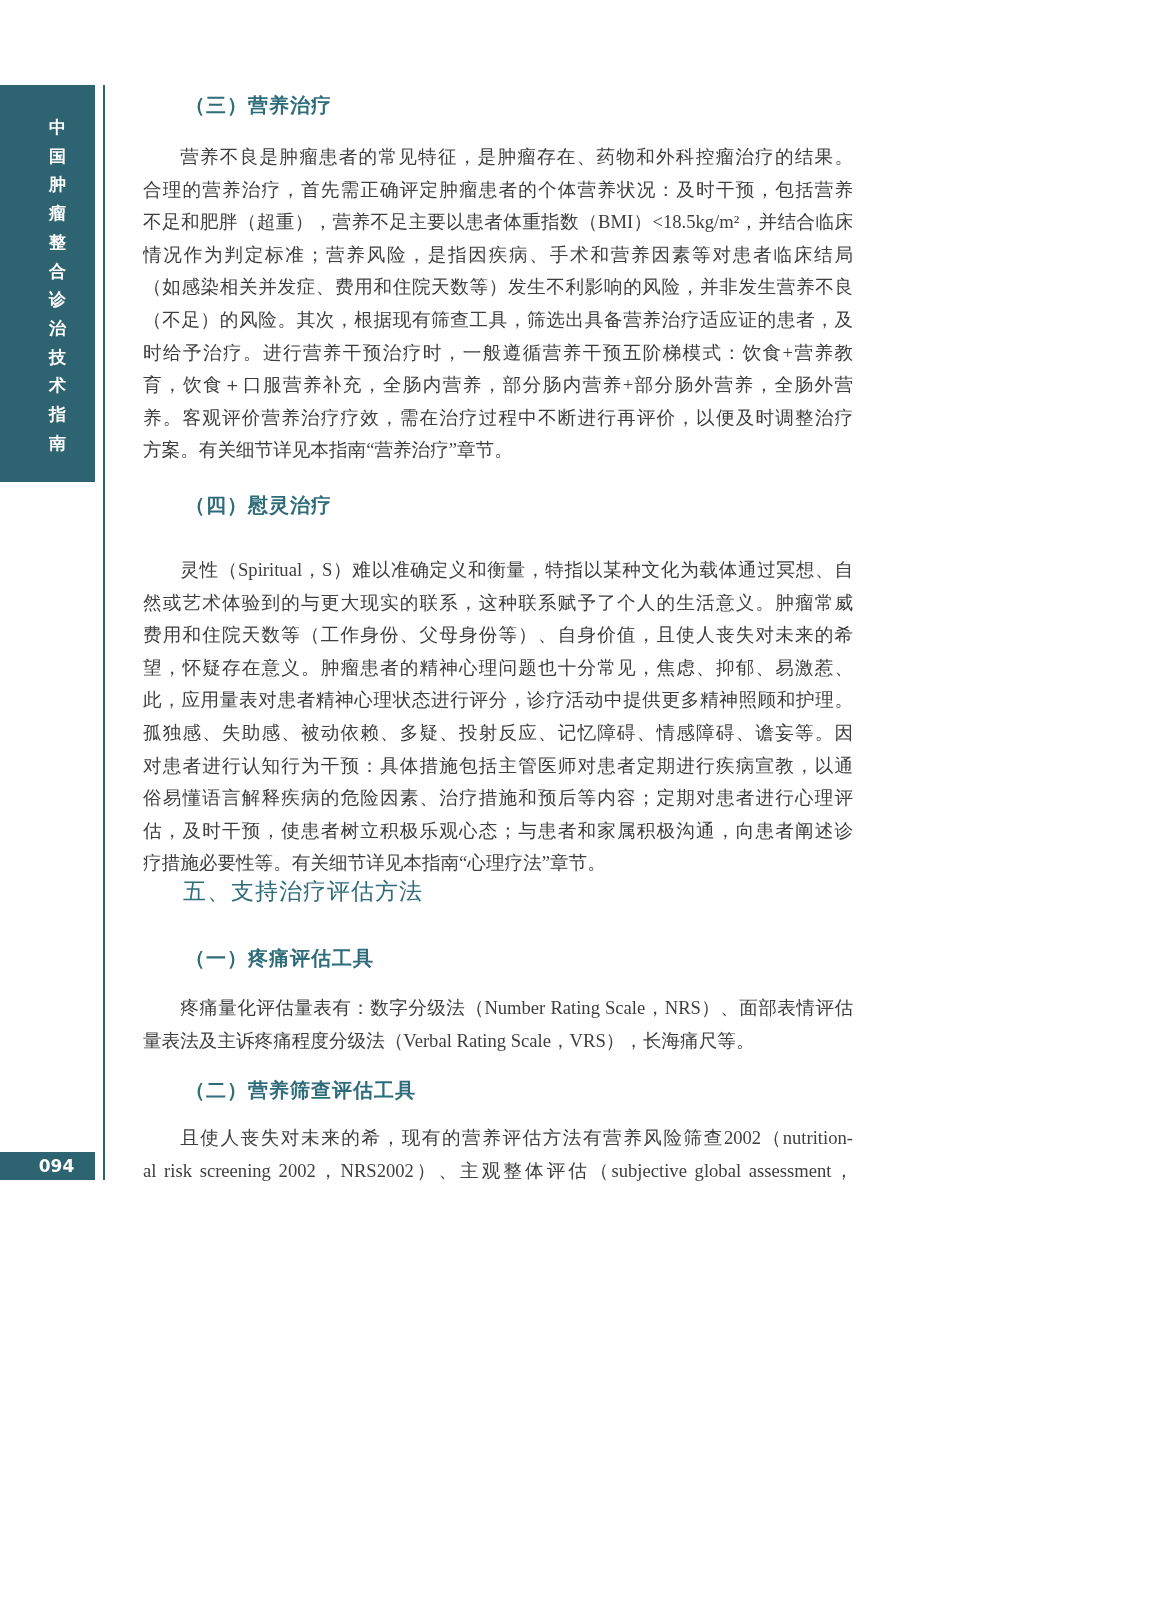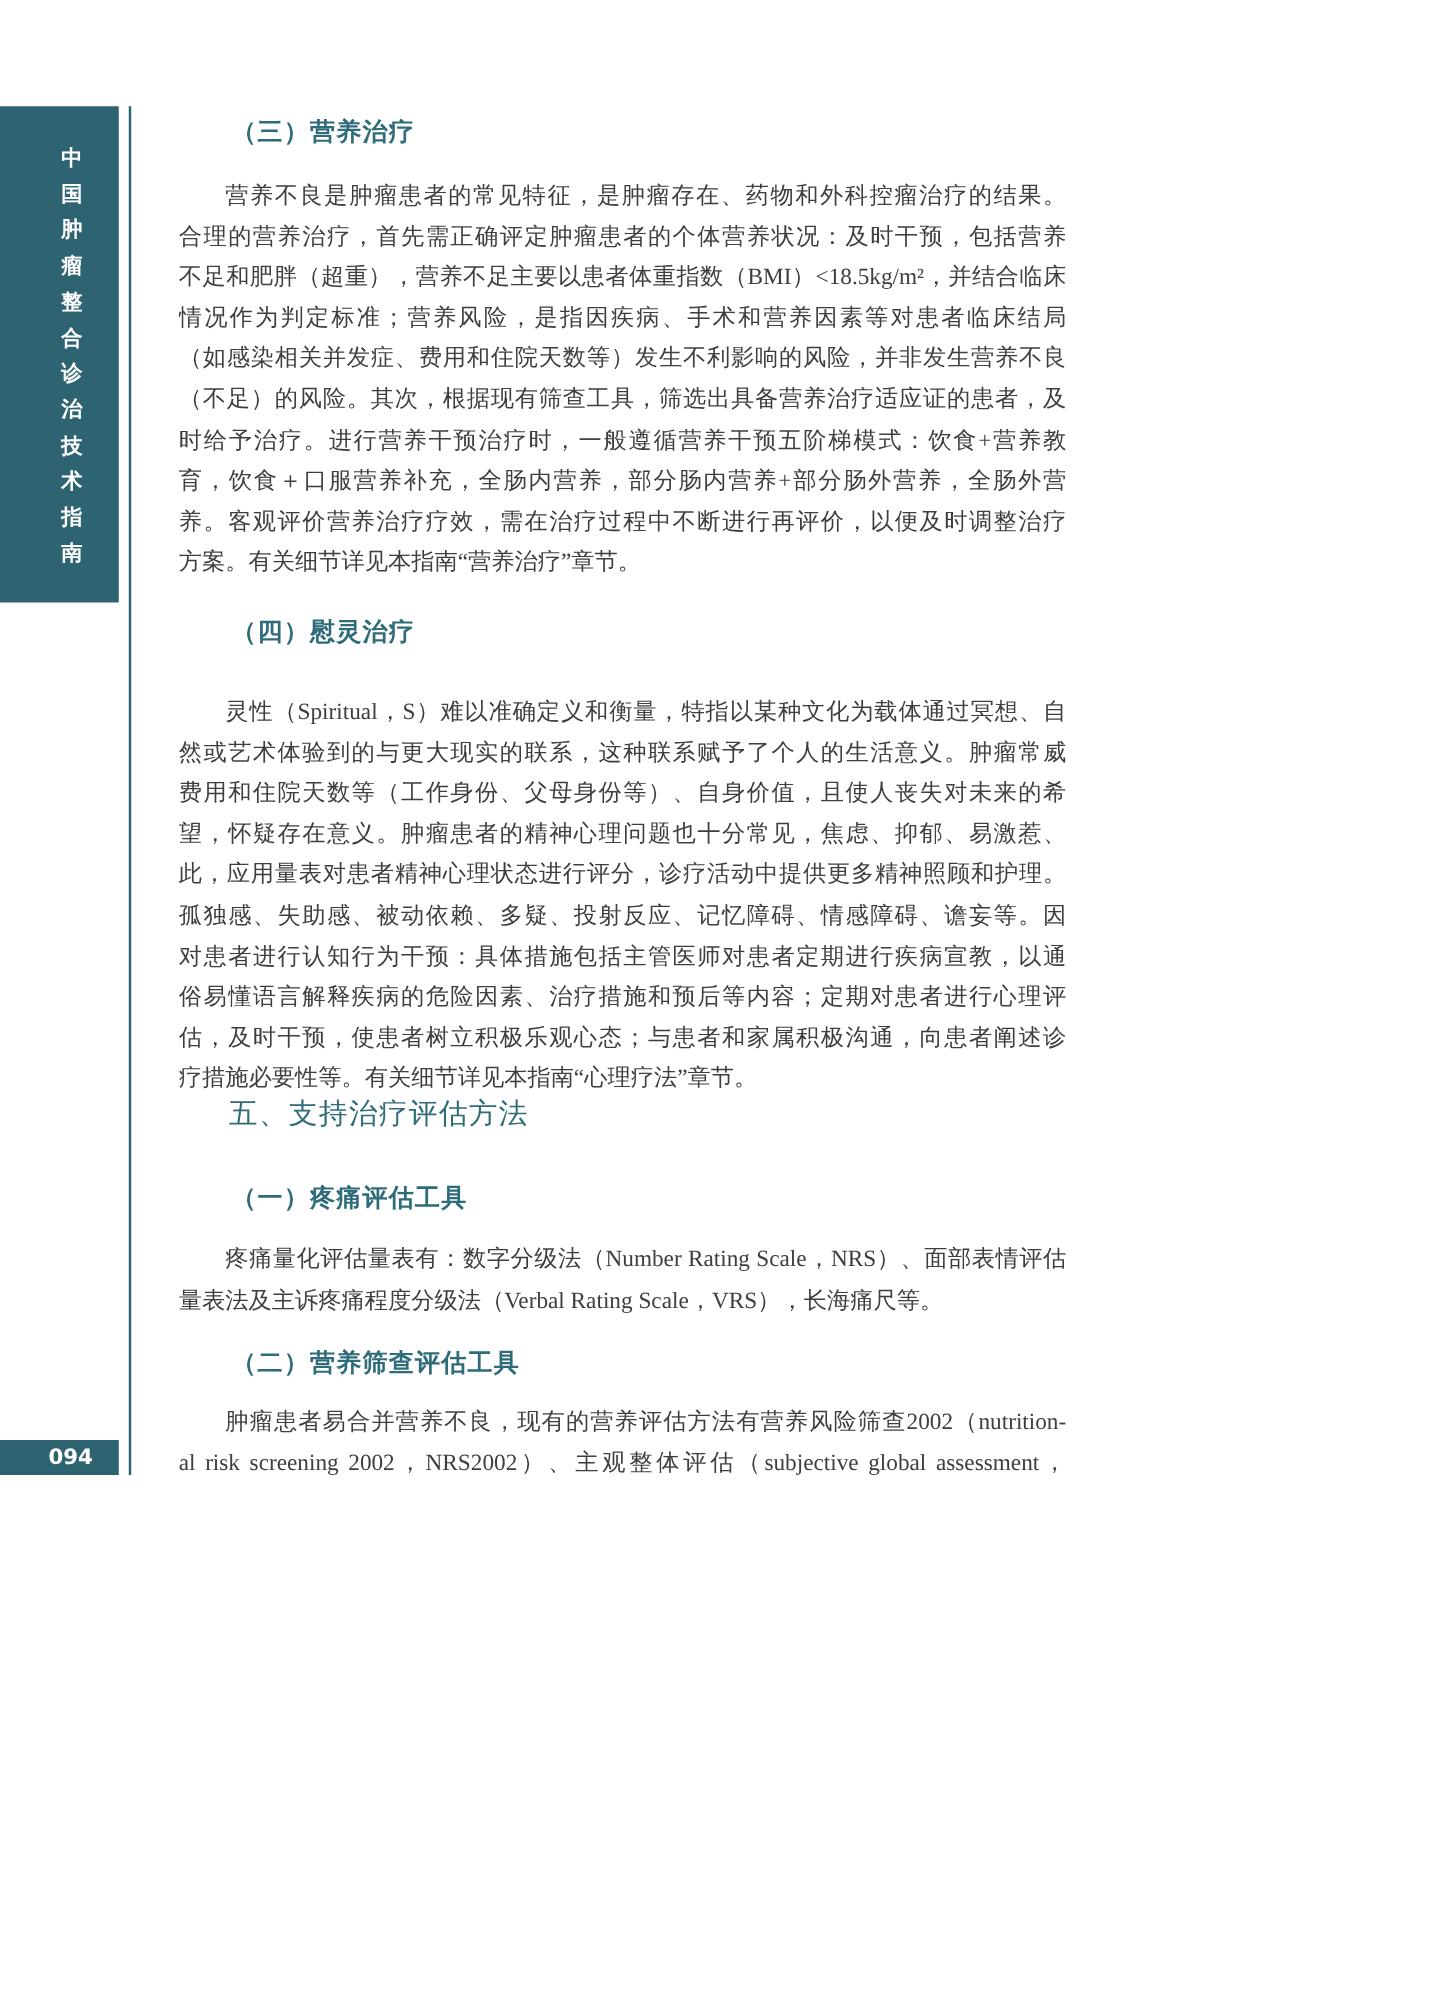--- a/index.html
+++ b/index.html
@@ -159,18 +159,18 @@
     <div class="subheading pos-h1">（一）疼痛评估工具</div>
 
     <div class="para pos-p1">
         <div class="line">疼痛量化评估量表有：数字分级法（Number Rating Scale，NRS）、面部表情评估</div>
         <div class="line last">量表法及主诉疼痛程度分级法（Verbal Rating Scale，VRS），长海痛尺等。</div>
       </div>
 
     <div class="subheading pos-h2">（二）营养筛查评估工具</div>
 
     <div class="para pos-p2 justify-all">
-        <div class="line">肿瘤患者易合并营养不良，现有的营养评估方法有营养风险筛查2002（nutrition-</div>
+        <div class="line">且使人丧失对未来的希，现有的营养评估方法有营养风险筛查2002（nutrition-</div>
         <div class="line last">al risk screening 2002，NRS2002）、主观整体评估（subjective global assessment，</div>
       </div>
 
   </div>
 </div>
 
 </body></html>

